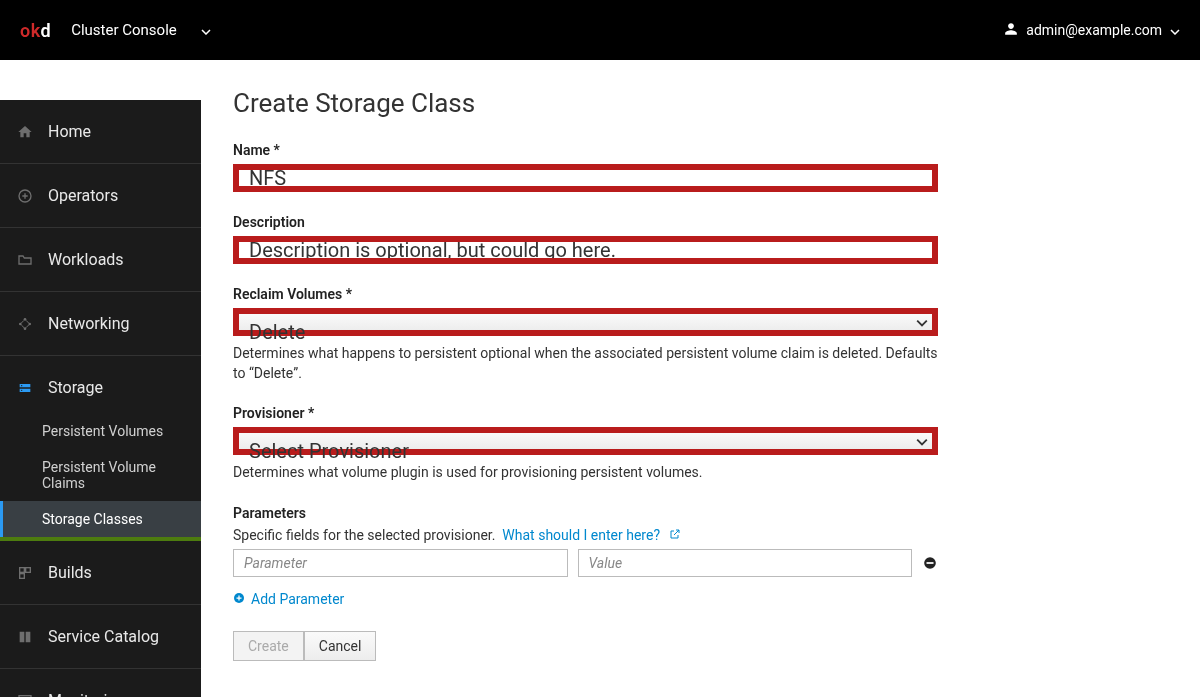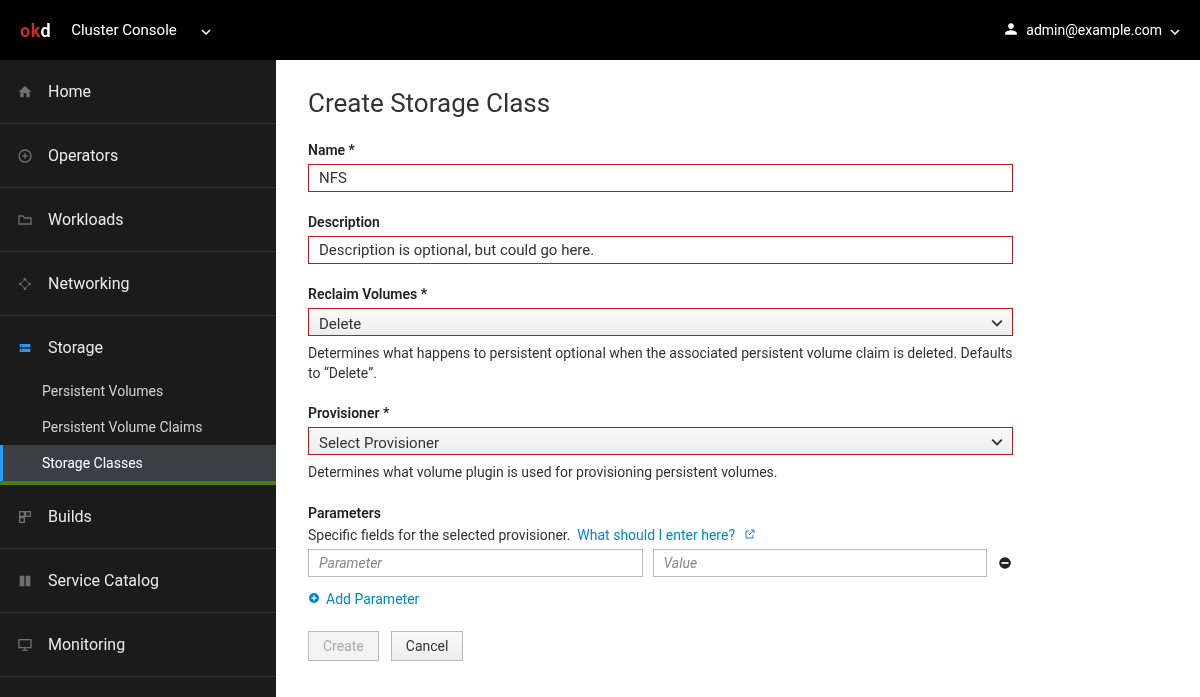--- a/index.html
+++ b/index.html
@@ -37,25 +37,26 @@
       align-items: center;
       gap: 8px;
       font-size: 14px;
       cursor: pointer;
     }
     .layout {
       display: flex;
       height: calc(100% - 60px);
     }
     .sidebar {
-      width: 276px;
+      width: 201px;
       background: #1b1b1b;
       color: #d6d6d6;
       overflow-y: auto;
       flex-shrink: 0;
+      margin-top: 40px;
     }
     .nav-item {
       display: flex;
       align-items: center;
       gap: 14px;
       padding: 22px 16px;
       font-size: 16px;
       color: #e8e8e8;
       border-bottom: 1px solid #333;
       cursor: pointer;
@@ -102,22 +103,22 @@
     .form-label {
       display: block;
       font-weight: 600;
       font-size: 14px;
       margin-bottom: 6px;
       color: #222;
     }
     .text-input, .select-input {
       width: 100%;
       padding: 6px 10px;
-      border: 1px solid #b91c1c;
-      font-size: 15px;
+      border: 6px solid #b91c1c;
+      font-size: 20px;
       font-family: inherit;
       color: #333;
       height: 28px;
       background: #fff;
     }
     .select-input {
       background: linear-gradient(#fafafa, #ededed);
       appearance: none;
       position: relative;
       padding-right: 48px;
@@ -167,21 +168,21 @@
       color: #0088ce;
       font-size: 14px;
       text-decoration: none;
       cursor: pointer;
       display: inline-flex;
       align-items: center;
       gap: 6px;
     }
     .add-param { margin-top: 14px; }
     .param-subtitle { font-size: 14px; color: #333; margin-top: 4px; }
-    .buttons { margin-top: 24px; display: flex; gap: 12px; }
+    .buttons { margin-top: 24px; display: flex; }
     .btn {
       padding: 6px 14px;
       border: 1px solid #bbb;
       background: linear-gradient(#fafafa, #ededed);
       font-size: 14px;
       cursor: pointer;
       font-family: inherit;
       color: #333;
     }
     .btn[disabled] {

